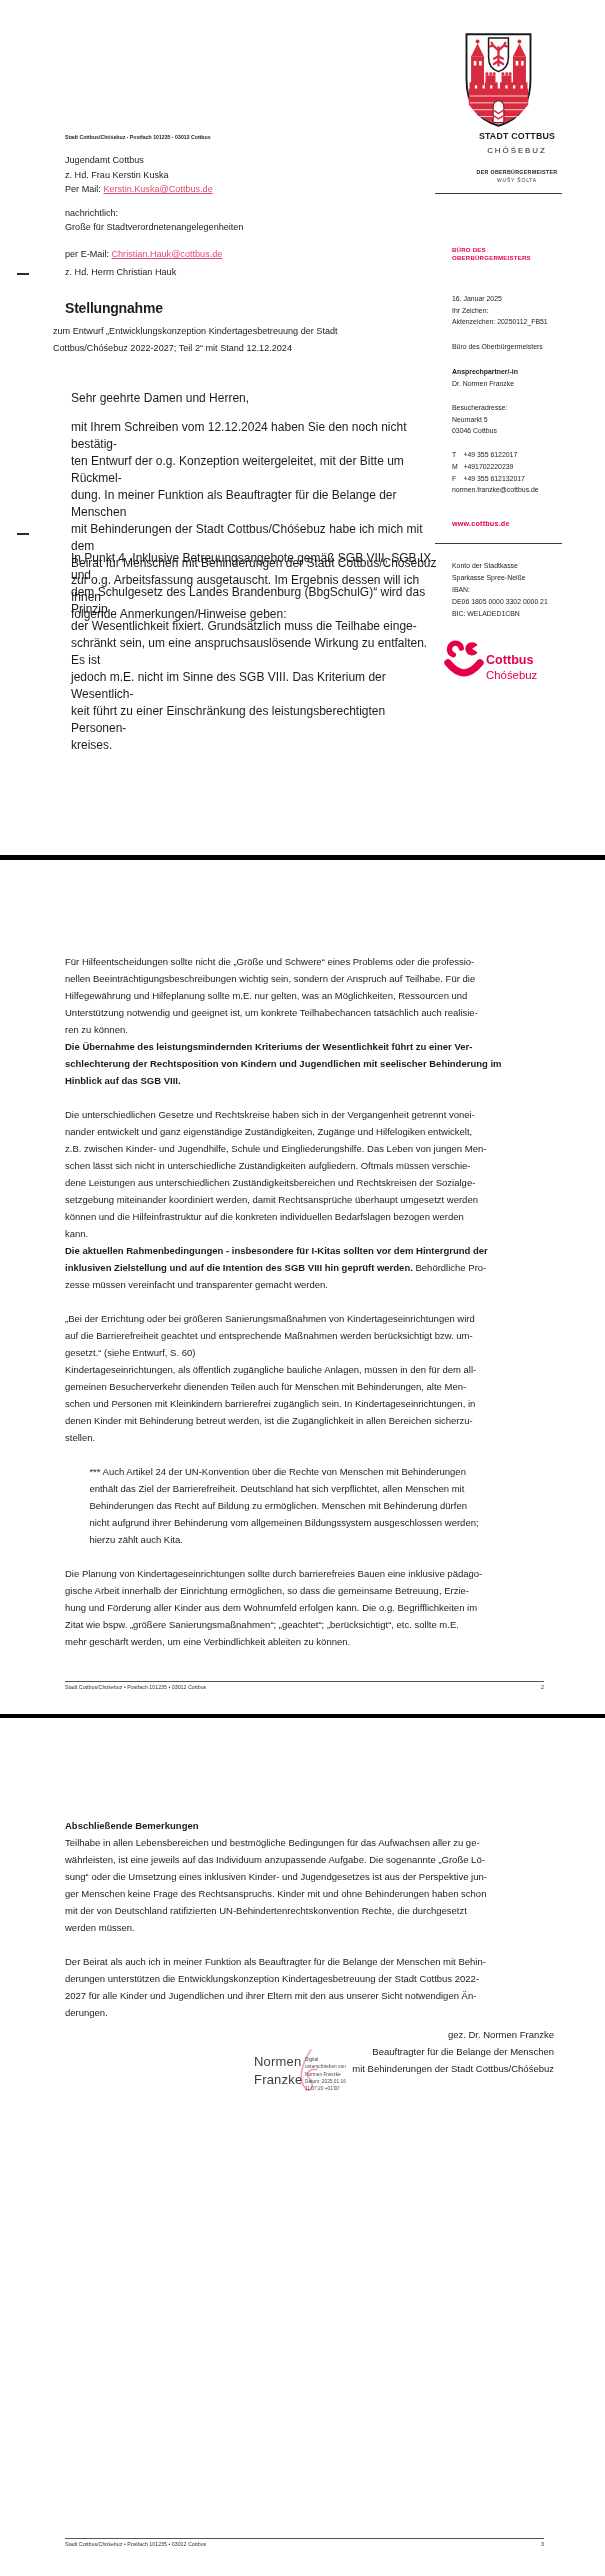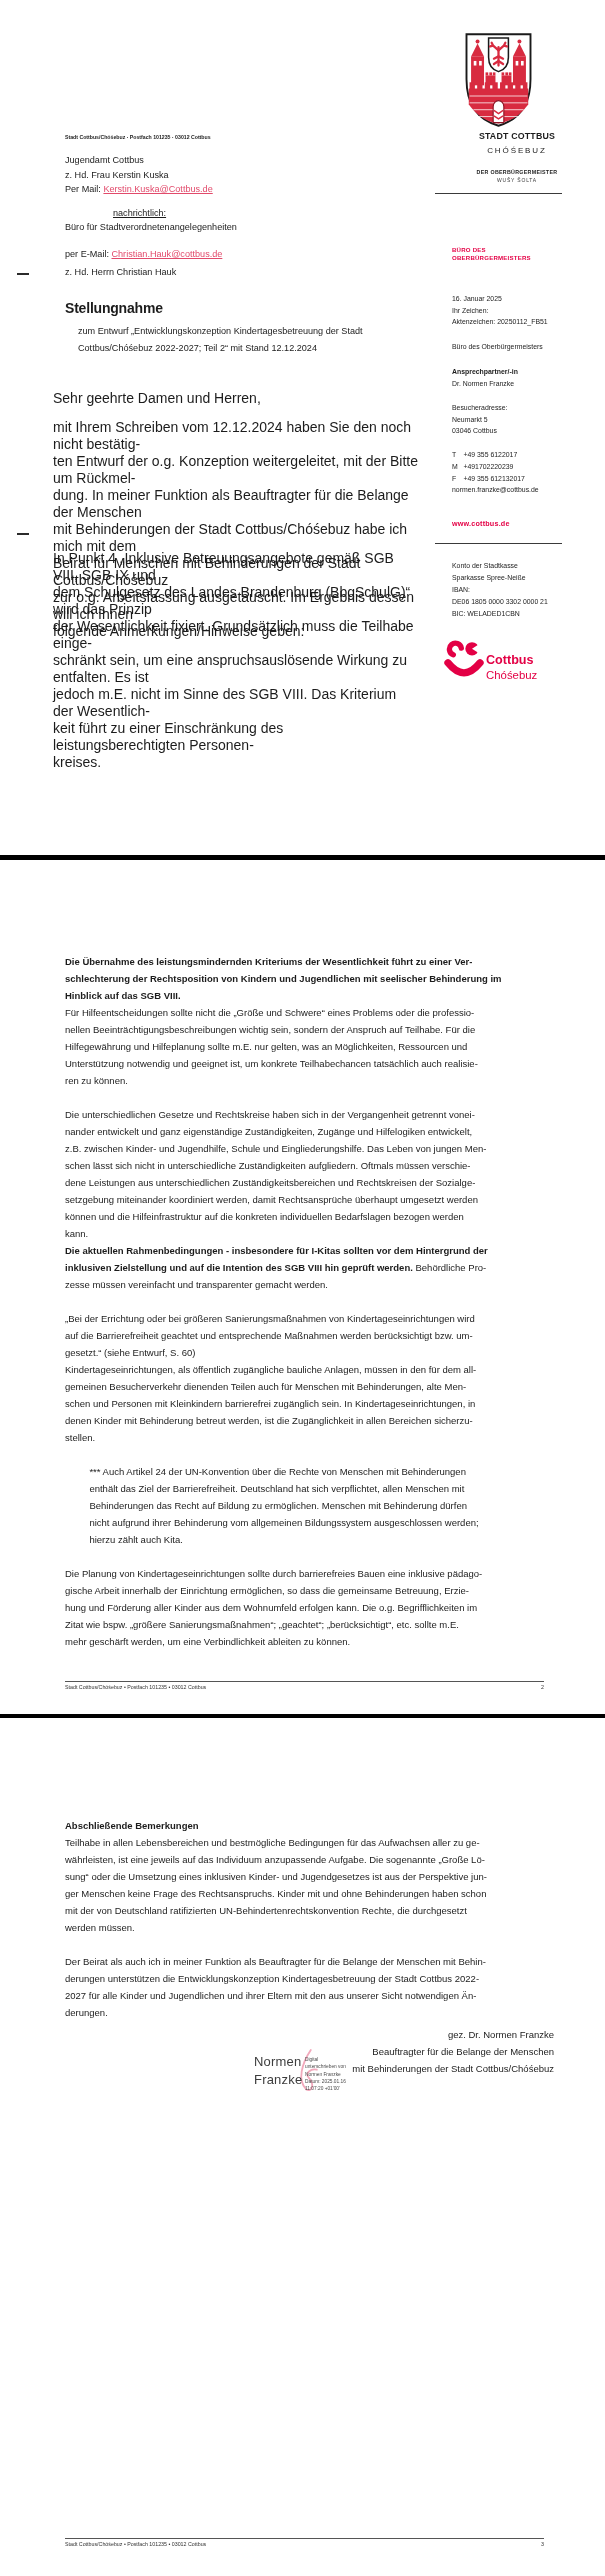--- a/index.html
+++ b/index.html
@@ -7,24 +7,24 @@
        font-family:"Liberation Sans",sans-serif;color:#1c1c1c;}
   .page{position:absolute;left:0;width:605px;background:#fff;}
   .page-sep{position:absolute;left:0;width:605px;height:4.6px;background:#000;}
   .abs{position:absolute;}
   .pre{white-space:pre-line;}
   .fold{position:absolute;left:17px;width:12.2px;height:1.5px;background:#2b2b2b;}
   
   .retaddr{left:65px;top:134px;font-size:5.2px;font-weight:bold;color:#1c1c1c;}
   .addrline{left:65px;font-size:9.1px;line-height:14.5px;}
   .link{color:#e24a6b;text-decoration:underline;}
-  .cc-head{text-decoration:underline;margin-left:48px;}
+  .cc-head{}
   .title{left:65px;top:300px;font-size:14px;font-weight:bold;letter-spacing:-0.2px;}
-  .subtitle{left:78px;top:323px;width:358px;font-size:9.1px;line-height:17px;}
-  .p1body{left:53px;width:366px;font-size:14px;line-height:17px;}
+  .subtitle{left:53px;top:323px;width:358px;font-size:9.1px;line-height:17px;}
+  .p1body{left:71px;width:366px;font-size:12px;line-height:17px;}
   .p1indent{left:94px;width:335px;font-size:9.1px;line-height:16px;}
   
   .sb{left:435px;width:130px;font-size:6.9px;line-height:11.8px;margin-left:17px;}
   .sb-center{text-align:center;}
   .red{color:#e40045;}
   .b{font-weight:bold;}
   .sbrule{left:435px;width:127px;border-top:1.5px solid #3a3a3a;height:0;}
   .tel-label{display:inline-block;width:11.4px;}
   
   .wide{left:65px;width:489px;font-size:9.5px;line-height:17px;}
@@ -47,21 +47,21 @@
     <div class="fold" style="top:273px;"></div>
     <div class="fold" style="top:533px;"></div>
 
     <div class="abs retaddr">Stadt Cottbus/Chóśebuz · Postfach 101235 · 03012 Cottbus</div>
 
     <div class="abs addrline" style="top:153px;">Jugendamt Cottbus</div>
     <div class="abs addrline" style="top:168px;">z. Hd. Frau Kerstin Kuska</div>
     <div class="abs addrline" style="top:182px;"><span>Per Mail: </span><a class="link" href="#">Kerstin.Kuska@Cottbus.de</a></div>
 
     <div class="abs addrline cc-head" style="top:206px;">nachrichtlich:</div>
-    <div class="abs addrline" style="top:220px;">Büro für Stadtverordnetenangelegenheiten</div>
+    <div class="abs addrline" style="top:220px;">Große für Stadtverordnetenangelegenheiten</div>
     <div class="abs addrline" style="top:233px;margin-top:32px;">z. Hd. Herrn Christian Hauk</div>
     <div class="abs addrline" style="top:247px;"><span>per E-Mail: </span><a class="link" href="#">Christian.Hauk@cottbus.de</a></div>
 
     <div class="abs title">Stellungnahme</div>
     <div class="abs subtitle pre b" style="font-weight:normal;">zum Entwurf „Entwicklungskonzeption Kindertagesbetreuung der Stadt
 Cottbus/Chóśebuz 2022-2027; Teil 2“ mit Stand 12.12.2024</div>
 
     <div class="abs p1body" style="top:390px;">Sehr geehrte Damen und Herren,</div>
     <div class="abs p1body pre" style="top:419px;">mit Ihrem Schreiben vom 12.12.2024 haben Sie den noch nicht bestätig-
 ten Entwurf der o.g. Konzeption weitergeleitet, mit der Bitte um Rückmel-
@@ -176,28 +176,28 @@
     </div>
     <div class="abs logo-cottbus" style="left:486px;top:653px;">Cottbus</div>
     <div class="abs logo-chosebuz" style="left:486px;top:669px;">Chóśebuz</div>
   </section>
 
   <div class="page-sep" style="top:855px;"></div>
 
   <section class="page" style="top:860px;height:854px;">
     <div class="abs wide" style="top:93px;">
       <div class="para">
-        <div class="pre b">Die Übernahme des leistungsmindernden Kriteriums der Wesentlichkeit führt zu einer Ver-
-schlechterung der Rechtsposition von Kindern und Jugendlichen mit seelischer Behinderung im
-Hinblick auf das SGB VIII.</div>
         <div class="pre">Für Hilfeentscheidungen sollte nicht die „Größe und Schwere“ eines Problems oder die professio-
 nellen Beeinträchtigungsbeschreibungen wichtig sein, sondern der Anspruch auf Teilhabe. Für die
 Hilfegewährung und Hilfeplanung sollte m.E. nur gelten, was an Möglichkeiten, Ressourcen und
 Unterstützung notwendig und geeignet ist, um konkrete Teilhabechancen tatsächlich auch realisie-
 ren zu können.</div>
+        <div class="pre b">Die Übernahme des leistungsmindernden Kriteriums der Wesentlichkeit führt zu einer Ver-
+schlechterung der Rechtsposition von Kindern und Jugendlichen mit seelischer Behinderung im
+Hinblick auf das SGB VIII.</div>
       </div>
       <div class="para">
         <div class="pre">Die unterschiedlichen Gesetze und Rechtskreise haben sich in der Vergangenheit getrennt vonei-
 nander entwickelt und ganz eigenständige Zuständigkeiten, Zugänge und Hilfelogiken entwickelt,
 z.B. zwischen Kinder- und Jugendhilfe, Schule und Eingliederungshilfe. Das Leben von jungen Men-
 schen lässt sich nicht in unterschiedliche Zuständigkeiten aufgliedern. Oftmals müssen verschie-
 dene Leistungen aus unterschiedlichen Zuständigkeitsbereichen und Rechtskreisen der Sozialge-
 setzgebung miteinander koordiniert werden, damit Rechtsansprüche überhaupt umgesetzt werden
 können und die Hilfeinfrastruktur auf die konkreten individuellen Bedarfslagen bezogen werden
 kann.</div>

